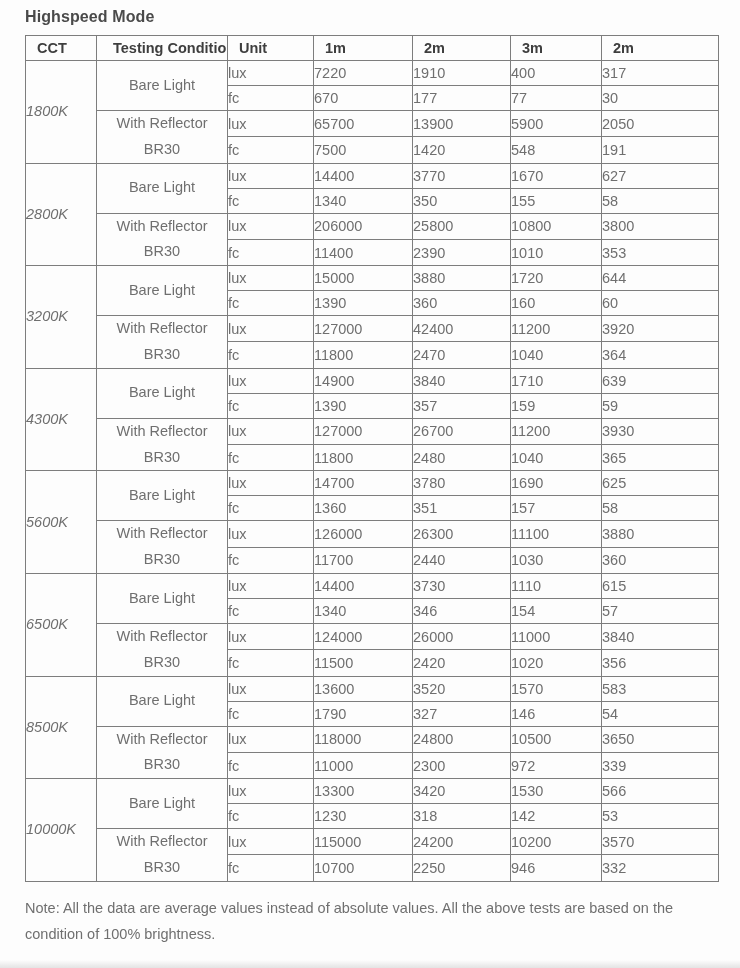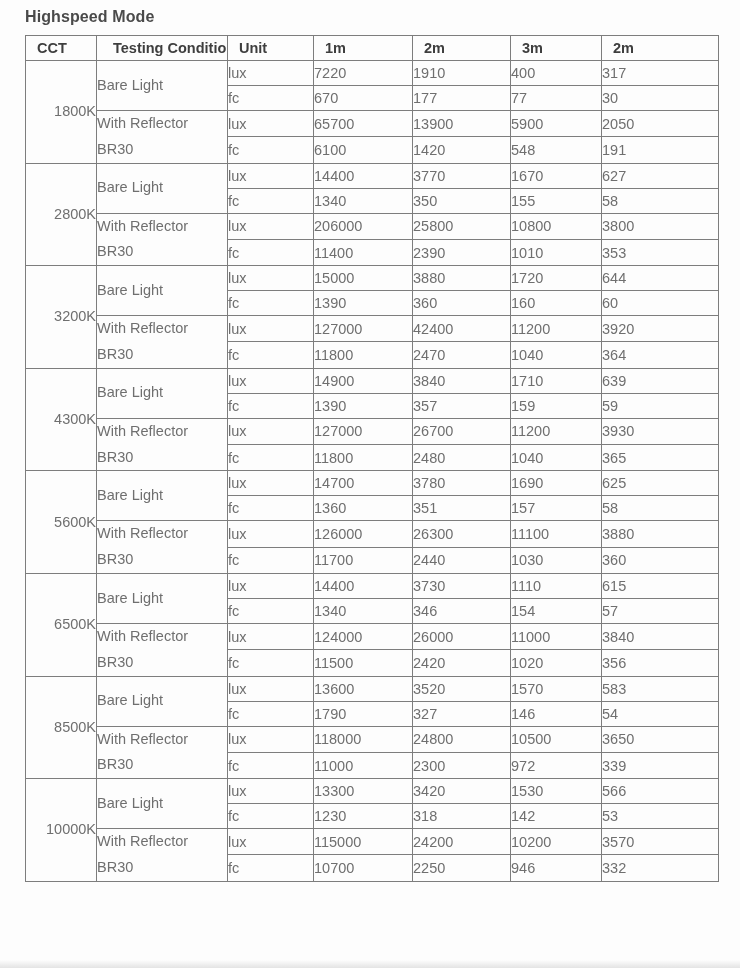--- a/index.html
+++ b/index.html
@@ -41,25 +41,27 @@
     font-weight:bold;
     text-align:left;
     padding-left:11px;
   }
   table.spec th.col-cond{text-align:center;padding-left:16px;}
   table.spec td{color:var(--data-text);}
   td.cct-cell{
     vertical-align:top;
     line-height:25px;
     padding-left:10px;
-    text-align:right;
+    text-align:left;
+    font-style:italic;
   }
   td.cond-cell{
     vertical-align:top;
     line-height:25.8px;
+    text-align:center;
   }
   td.unit-cell{padding-left:12px;text-align:left;}
   td.value-cell{padding-left:12px;text-align:left;}
   .note{
     width:692px;
     margin:13px 0 0 0;
     font-size:14.5px;
     line-height:1.8;
     color:var(--data-text);
   }
@@ -115,21 +117,21 @@
         <tr>
           <td rowspan="2" class="cond-cell"><span>With Reflector</span><br><span>BR30</span></td>
           <td class="unit-cell">lux</td>
           <td class="value-cell">65700</td>
           <td class="value-cell">13900</td>
           <td class="value-cell">5900</td>
           <td class="value-cell">2050</td>
         </tr>
         <tr>
           <td class="unit-cell">fc</td>
-          <td class="value-cell">6100</td>
+          <td class="value-cell">7500</td>
           <td class="value-cell">1420</td>
           <td class="value-cell">548</td>
           <td class="value-cell">191</td>
         </tr>
         <tr>
           <td rowspan="4" class="cct-cell">2800K</td>
           <td rowspan="2" class="cond-cell"><span>Bare Light</span></td>
           <td class="unit-cell">lux</td>
           <td class="value-cell">14400</td>
           <td class="value-cell">3770</td>
@@ -340,15 +342,16 @@
         <tr>
           <td class="unit-cell">fc</td>
           <td class="value-cell">10700</td>
           <td class="value-cell">2250</td>
           <td class="value-cell">946</td>
           <td class="value-cell">332</td>
         </tr>
       </tbody>
   </table>
 
+  <p class="note">Note: All the data are average values instead of absolute values. All the above tests are based on the condition of 100% brightness.</p>
 </div>
 
 <div class="bottom-edge"></div>
 
 </body></html>

